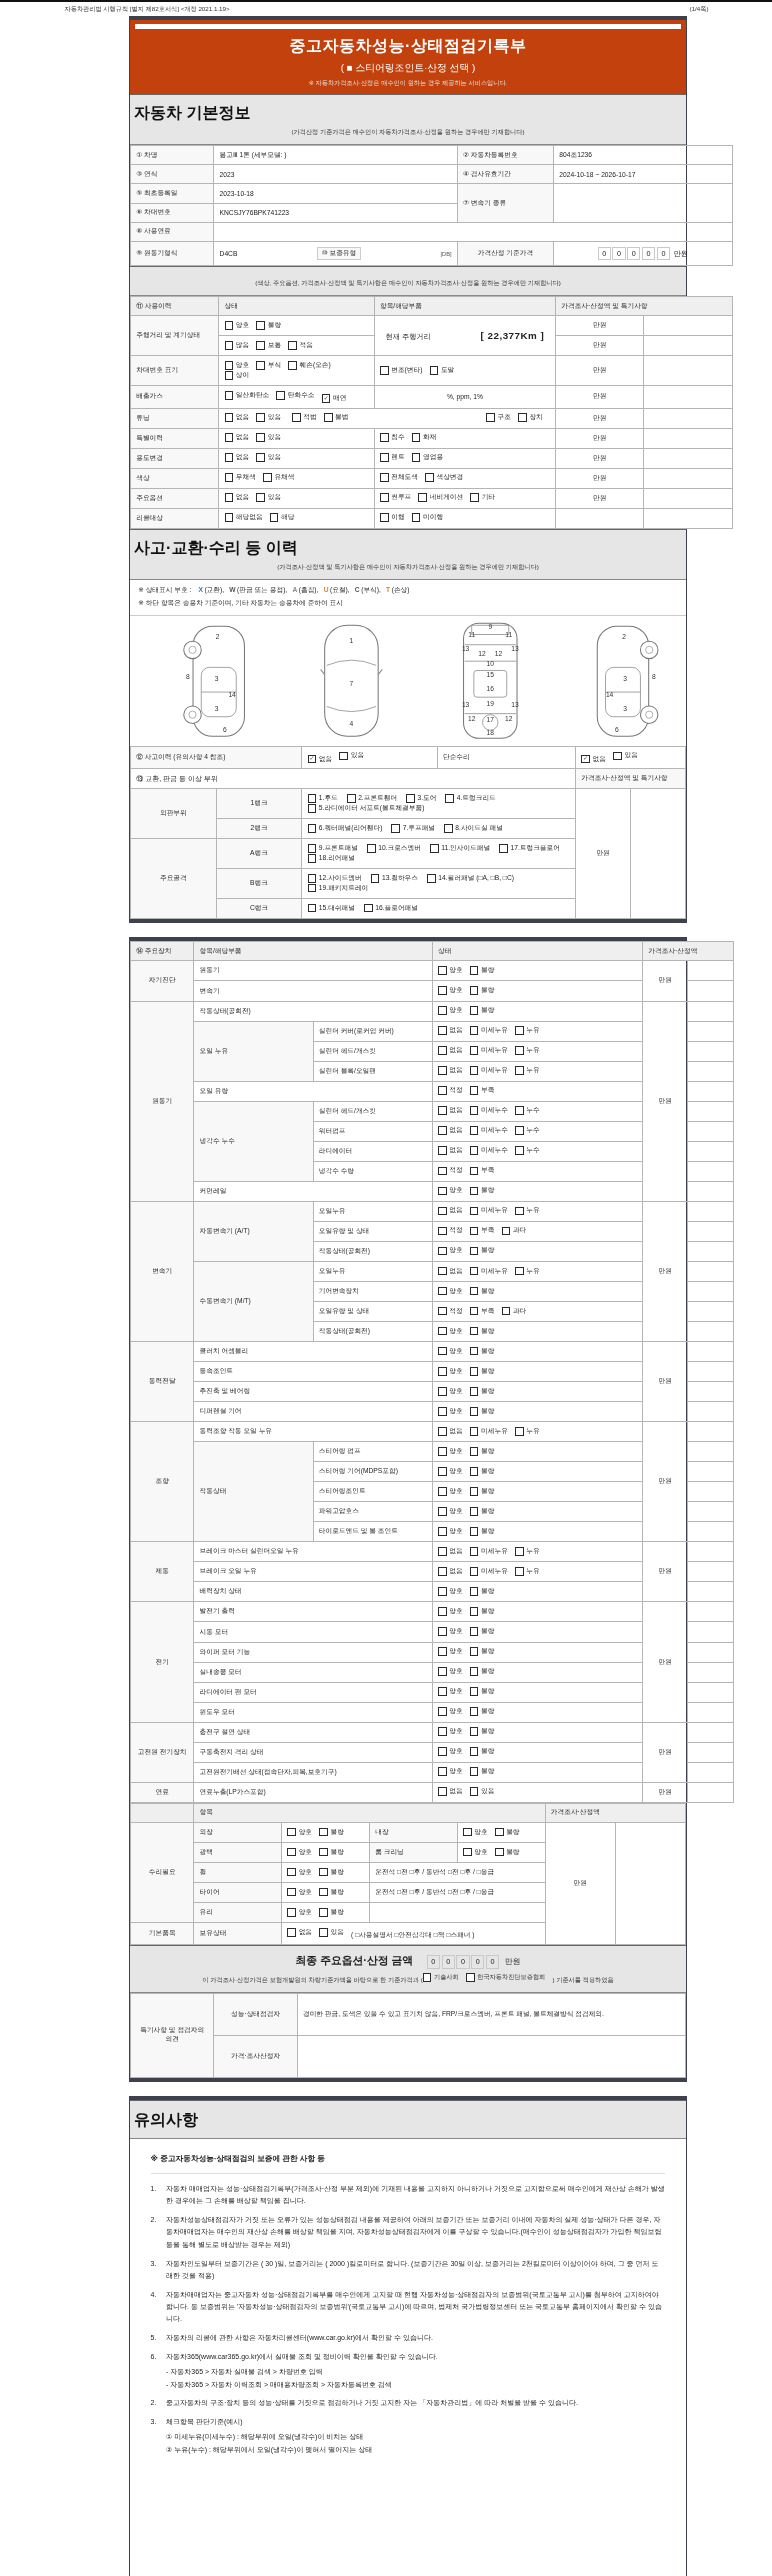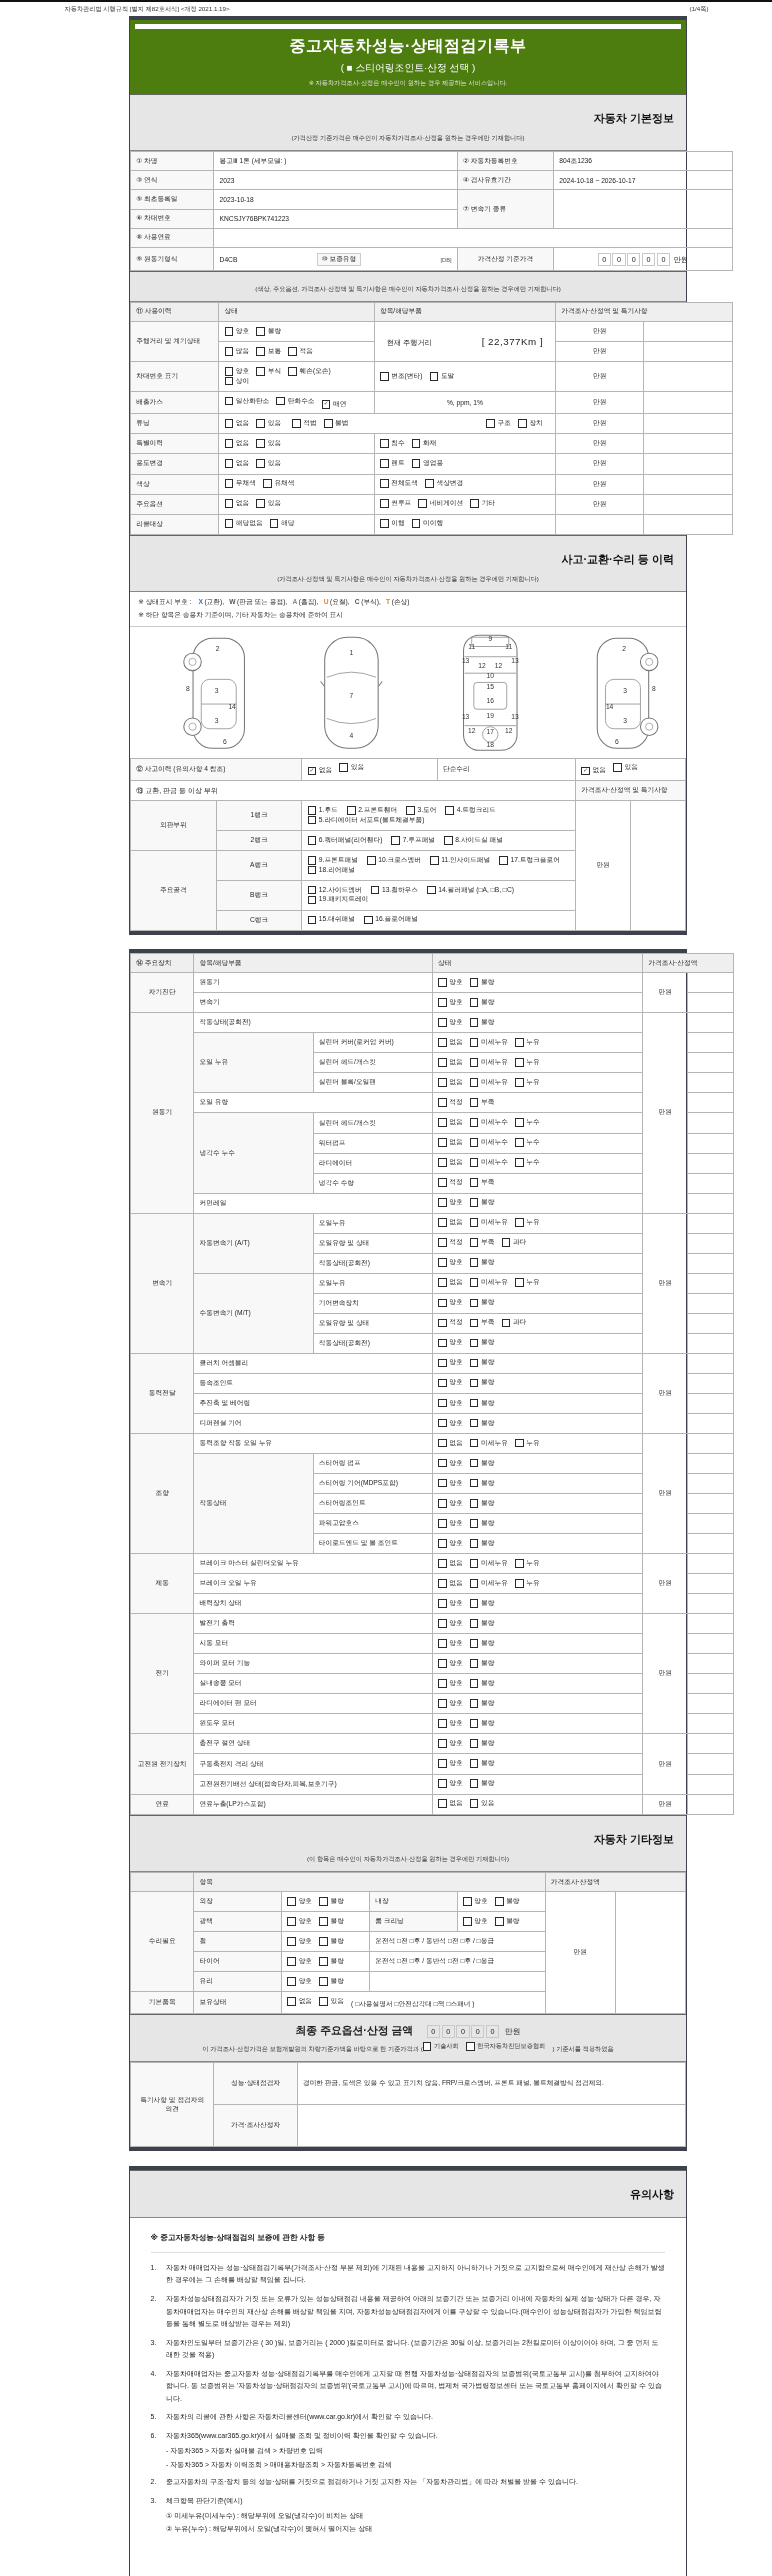--- a/index.html
+++ b/index.html
@@ -3,44 +3,44 @@
 <meta charset="utf-8">
 <style>
   html,body{margin:0;padding:0;background:#ffffff;}
   body{font-family:"Liberation Sans","DejaVu Sans",sans-serif;color:#222;width:773px;}
   .canvas{position:relative;width:773px;background:#fff;border-top:2.1px solid #111;}
   .metaline{width:644px;margin:3.1px auto 2.1px auto;display:flex;justify-content:space-between;font-size:6.2px;color:#333;}
   .wrap{width:558px;margin:0 auto 0 129px;}
   .sheet{border-left:1px solid #3c414c;border-right:1px solid #3c414c;border-top:4.1px solid #3c414c;border-bottom:4.1px solid #3c414c;background:#fff;}
   .pagegap{width:567px;margin:1px 0 5.2px 129px;text-align:right;font-size:5.7px;color:#444;}
   
-  .doc-head{background:#4d7c0f;color:#fff;padding:2.1px 0 5.2px 0;}
+  .doc-head{background:#c2410c;color:#fff;padding:2.1px 0 5.2px 0;}
   .head-stripe{height:4.6px;background:#fff;margin:2.1px 5.2px 7.2px 5.2px;}
   .doc-title{text-align:center;font-size:16px;font-weight:bold;letter-spacing:0.5px;}
   .doc-title-sub{text-align:center;font-size:9.8px;margin-top:5.2px;}
   .doc-title-note{text-align:center;font-size:6.2px;color:#e2e2e2;margin-top:4.1px;}
   .doc-no{font-size:7.7px;font-weight:bold;padding:7.2px 0 1px 7.2px;}
   
   .band{background:#e6e6e6;border-top:1px solid #666;border-bottom:0.5px solid #888;padding:8.2px 4.1px 7.2px 4.1px;}
-  .band h2{margin:8px;text-align:right;font-size:11px;font-weight:bold;color:#111;}
+  .band h2{margin:0;text-align:left;font-size:16px;font-weight:bold;color:#111;}
   .band .bsub{text-align:center;font-size:6.2px;color:#333;margin-top:4.1px;}
   
   table{border-collapse:collapse;table-layout:fixed;width:556px;margin:0 auto;font-size:6.7px;}
   td,th{border:0.5px solid #b5b5b5;padding:4.6px 5.2px;vertical-align:middle;text-align:left;font-weight:normal;}
   th{background:#efefef;font-size:6.7px;}
   .lab{background:#f8f8f8;}
   .ctr{text-align:center;}
   .price{text-align:center;color:#222;}
   .blank{background:#fff;}
   .opt{display:inline-flex;align-items:center;margin-right:7.2px;white-space:nowrap;}
   .cb{display:inline-flex;align-items:center;justify-content:center;width:6.7px;height:6.7px;border:1px solid #2b2b2b;margin-right:2.6px;font-size:5.7px;line-height:1;background:#fff;color:#111;font-weight:bold;}
   .cb.ck{color:#111;}
   .spread{display:flex;justify-content:space-between;align-items:center;}
   .mil-pre{font-size:7.2px;}
-  .mil-val{font-size:9.8px;font-weight:normal;letter-spacing:0.5px;padding-left:48px;}
+  .mil-val{font-size:9.8px;font-weight:bold;letter-spacing:0.5px;padding-left:48px;}
   .digits .dg{display:inline-block;width:11.3px;height:11.3px;line-height:11.3px;text-align:center;border:0.5px solid #c9c9c9;margin-right:1.5px;font-size:7.2px;}
   .unit{font-size:7.2px;margin-left:2.1px;}
   
   .legend{padding:6.2px 8.2px;font-size:6.7px;border-bottom:0.5px solid #ccc;background:#fff;}
   .legend .sym{font-weight:bold;margin-left:5.2px;margin-right:1.5px;}
   .legend-note{margin-top:4.1px;color:#222;}
   .diagram{display:block;margin:2.1px auto;background:#fff;}
   
   .notes-body{padding:13.4px 20.6px 15.5px 20.6px;font-size:7px;line-height:1.75;color:#222;}
   .nhead{font-size:7.7px;font-weight:bold;border-bottom:0.5px solid #ddd;padding-bottom:7.2px;margin-bottom:9.3px;}
@@ -1045,24 +1045,20 @@
                 </span><span class="opt">
                   <span class="cb"></span>
                   <span>있음</span>
                 </span></td>
               <td class="price" rowspan="1" style="width:40px">만원</td>
               <td class="blank" style="width:39px"></td>
             </tr>
           </tbody>
         </table>
 
-      <div class="band">
-        <h2>자동차 기타정보</h2>
-        <div class="bsub">(이 항목은 매수인이 자동차가격조사·산정을 원하는 경우에만 기재합니다)</div>
-      </div>
       <table id="misc-table">
           <tbody>
             <tr>
               <th style="width:52px"></th>
               <th colspan="4">항목</th>
               <th colspan="2" style="width:129px">가격조사·산정액</th>
             </tr>
             <tr>
               <td class="lab ctr" rowspan="5">수리필요</td>
               <td class="lab" style="width:57px">외장</td>

